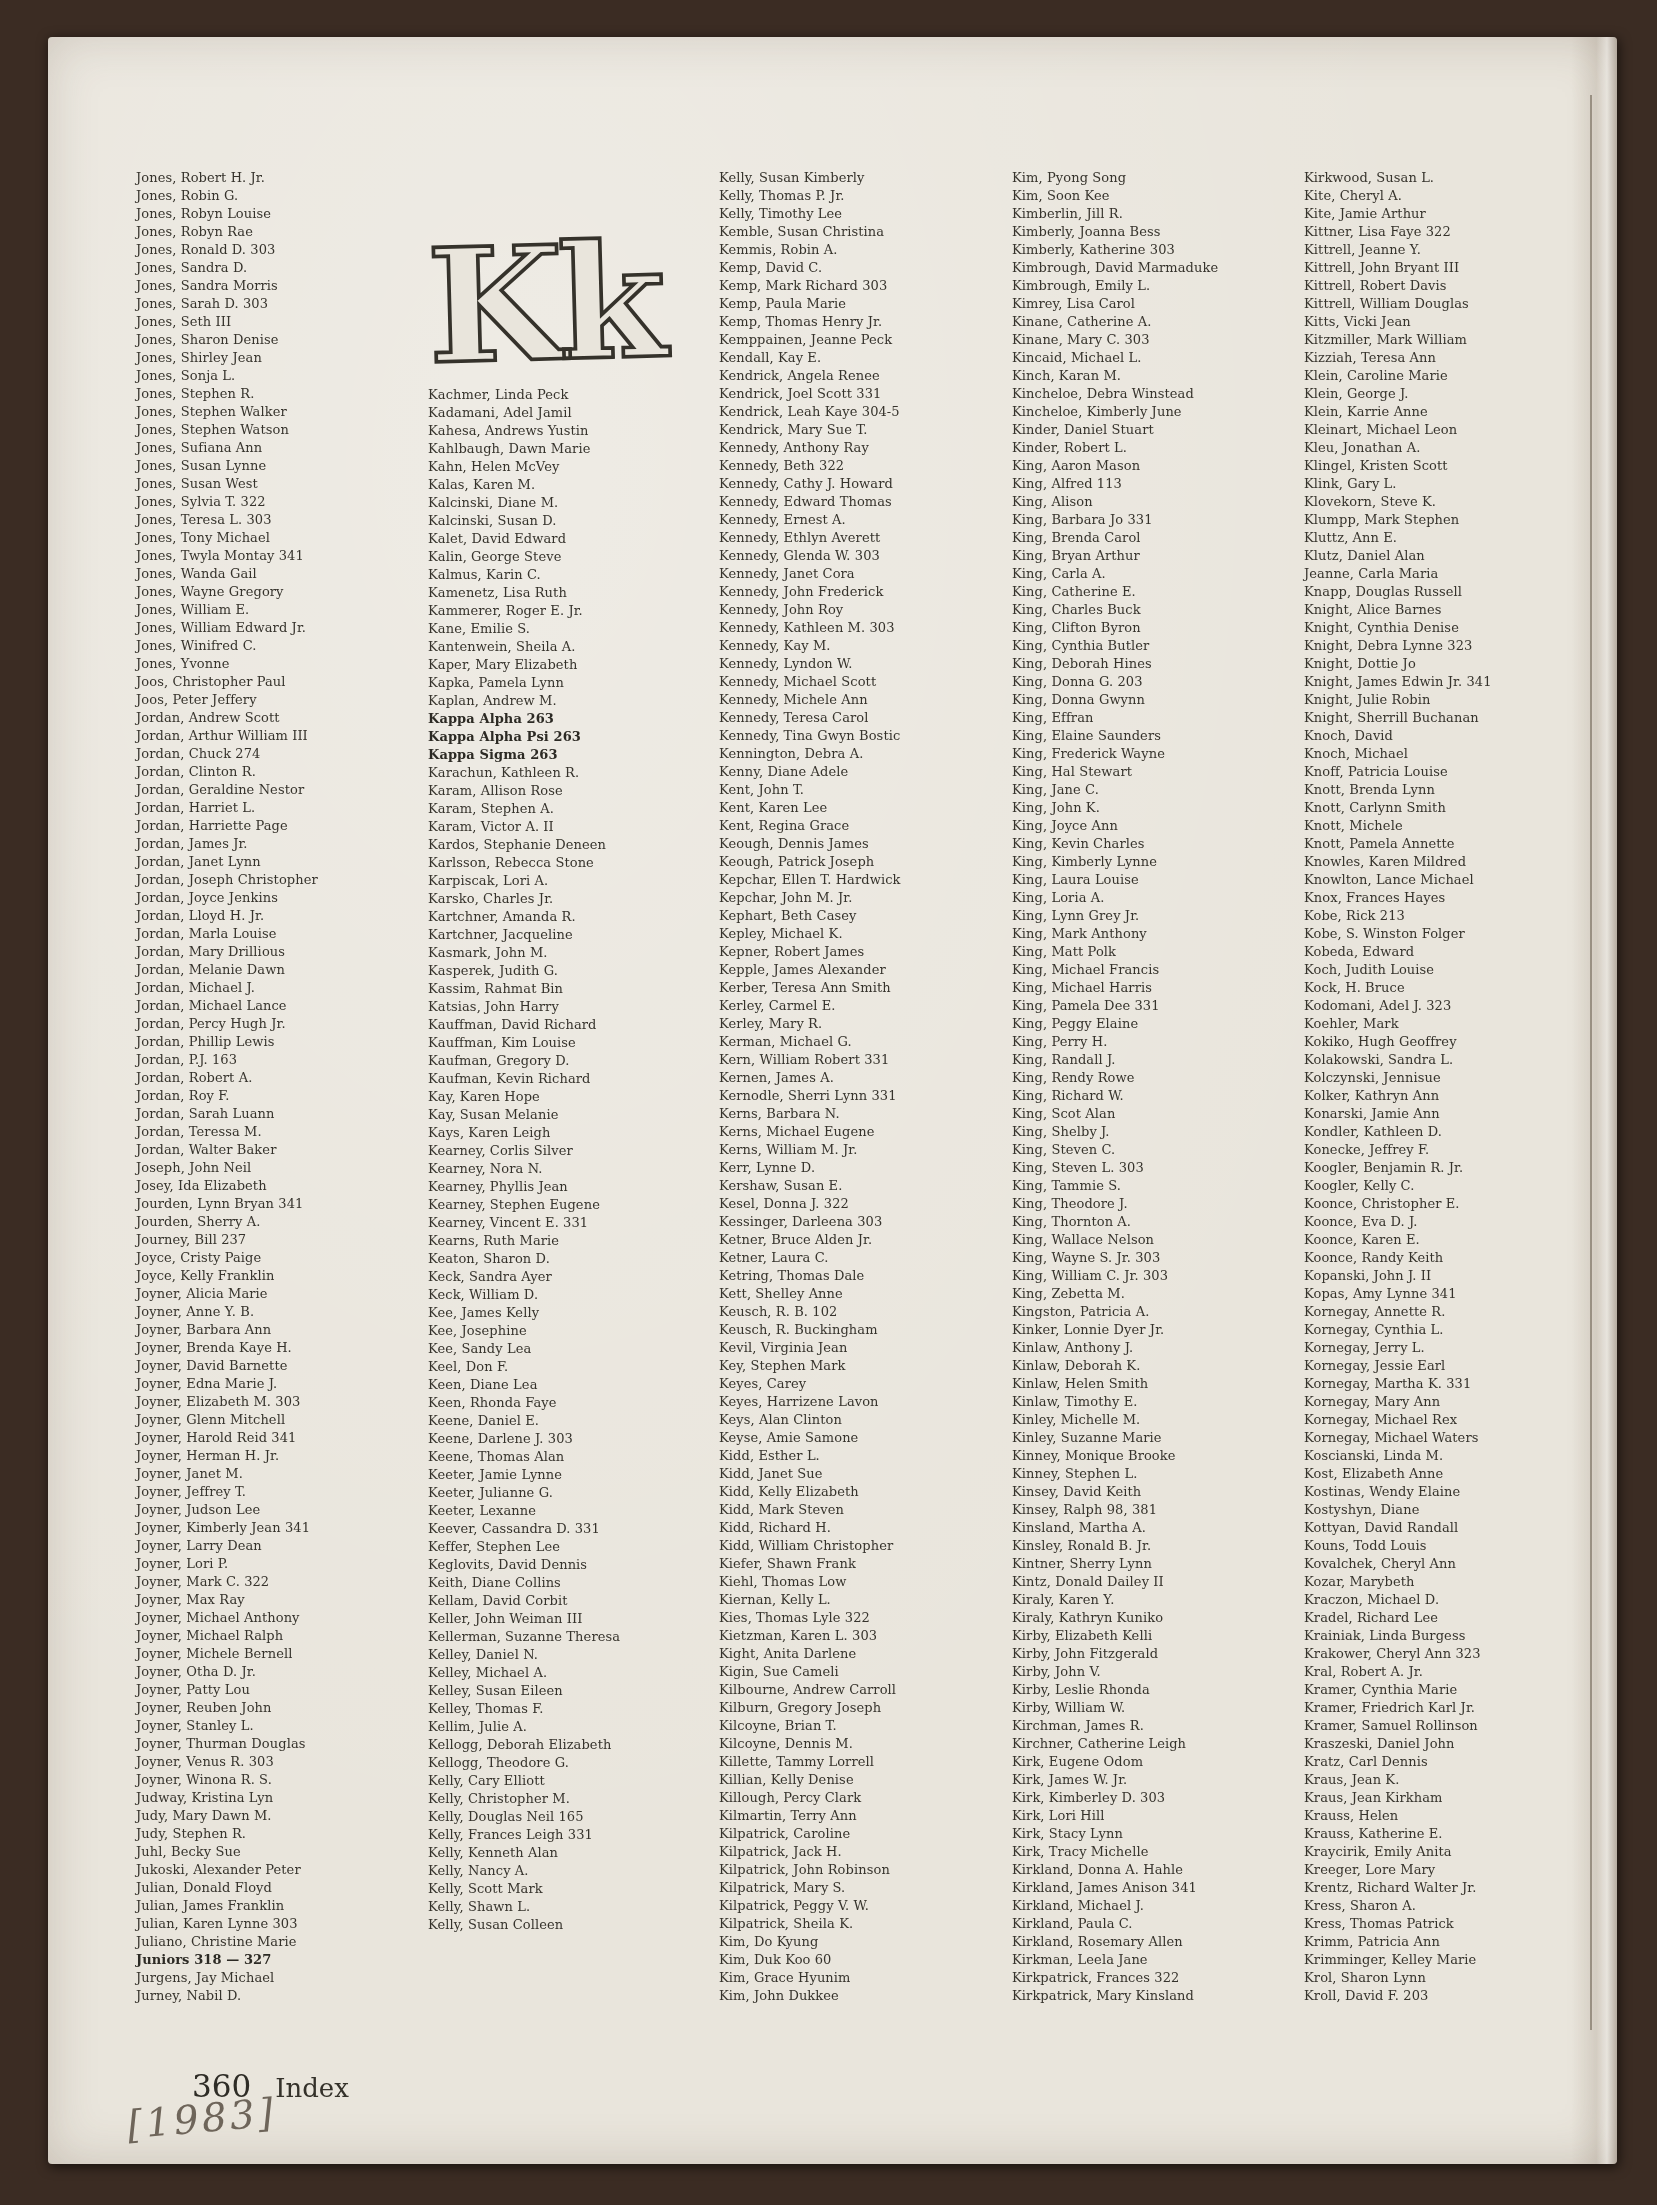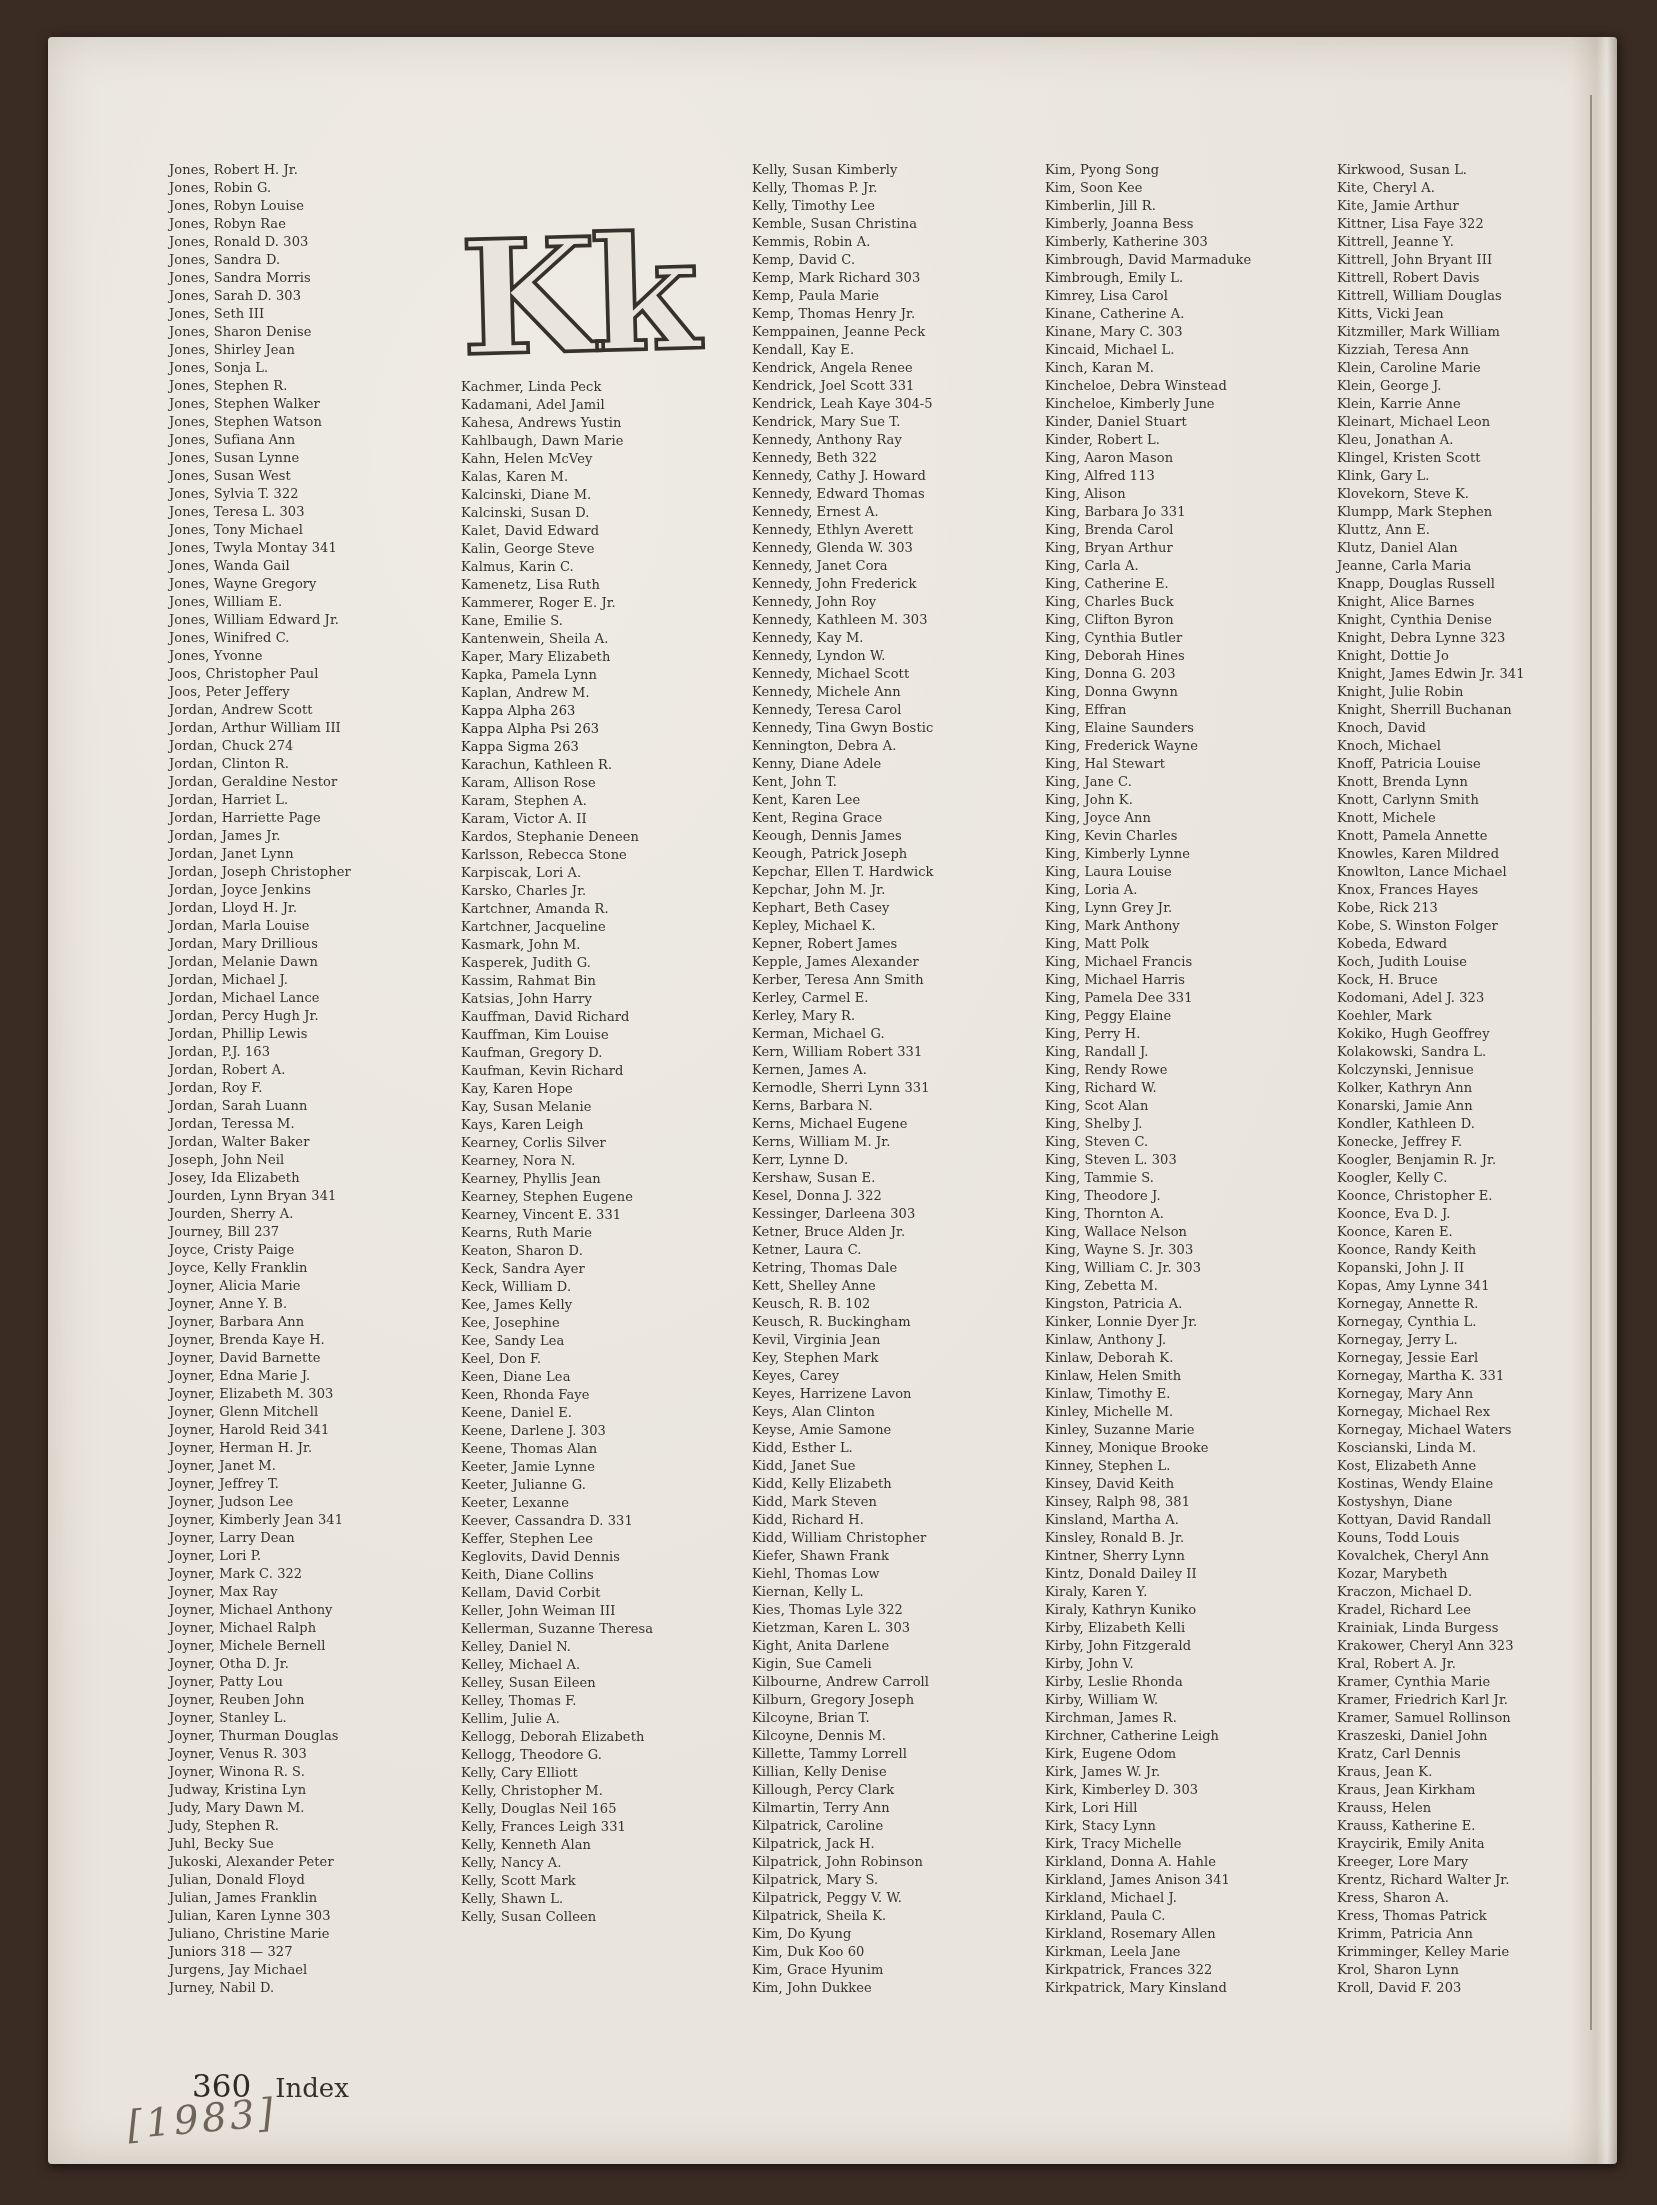--- a/index.html
+++ b/index.html
@@ -17,27 +17,27 @@
   .page::after{
     content:"";position:absolute;top:0;right:0;width:46px;height:100%;
     background:linear-gradient(to right, rgba(0,0,0,0) 0%, rgba(120,100,80,0.14) 55%, rgba(255,255,255,0.30) 78%, rgba(90,70,55,0.28) 100%);
     border-radius:0 4.1px 4.1px 0;pointer-events:none;
   }
   .page::before{
     content:"";position:absolute;left:0;top:0;width:100%;height:100%;
     background:radial-gradient(ellipse at 30% 20%, rgba(255,255,255,0.25), rgba(0,0,0,0) 60%);
     pointer-events:none;border-radius:4.1px;
   }
-  .col{position:absolute;top:124px;width:280px;margin-left:33px;}
+  .col{position:absolute;top:132px;width:280px;}
   .c0{left:88px}.c1{left:380px}.c2{left:671px}.c3{left:964px}.c4{left:1256px}
   .entry{
     font-size:13px;line-height:18px;color:#36332c;
     white-space:nowrap;letter-spacing:0.1px;
   }
-  .entry.bold{font-weight:normal;color:#2c2a24;}
+  .entry.bold{font-weight:bold;color:#2c2a24;}
   .big-letter{
     padding:60px 0 0 1.7px;
     font-size:157px;line-height:157px;font-weight:bold;
     color:#e9e5dc;
     -webkit-text-stroke:3.7px #35322b;
     letter-spacing:-6.6px;
     transform:rotate(-1.5deg);
     transform-origin:left bottom;
   }
   .col-rule{

